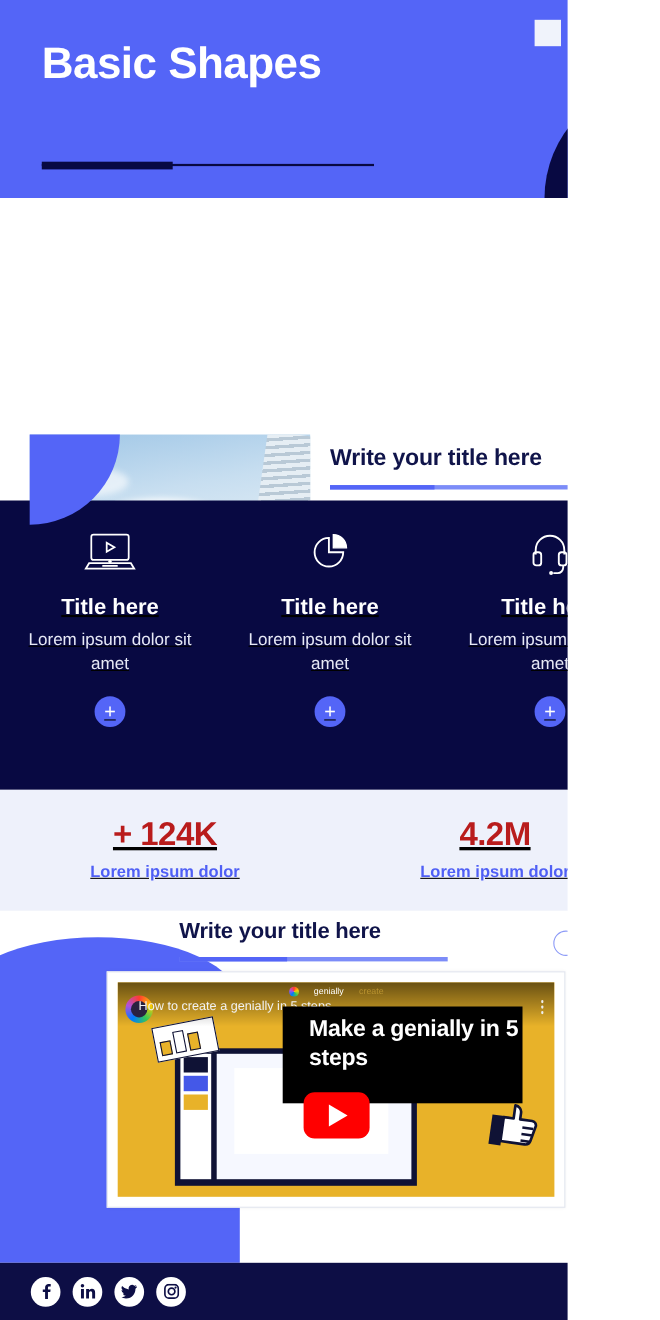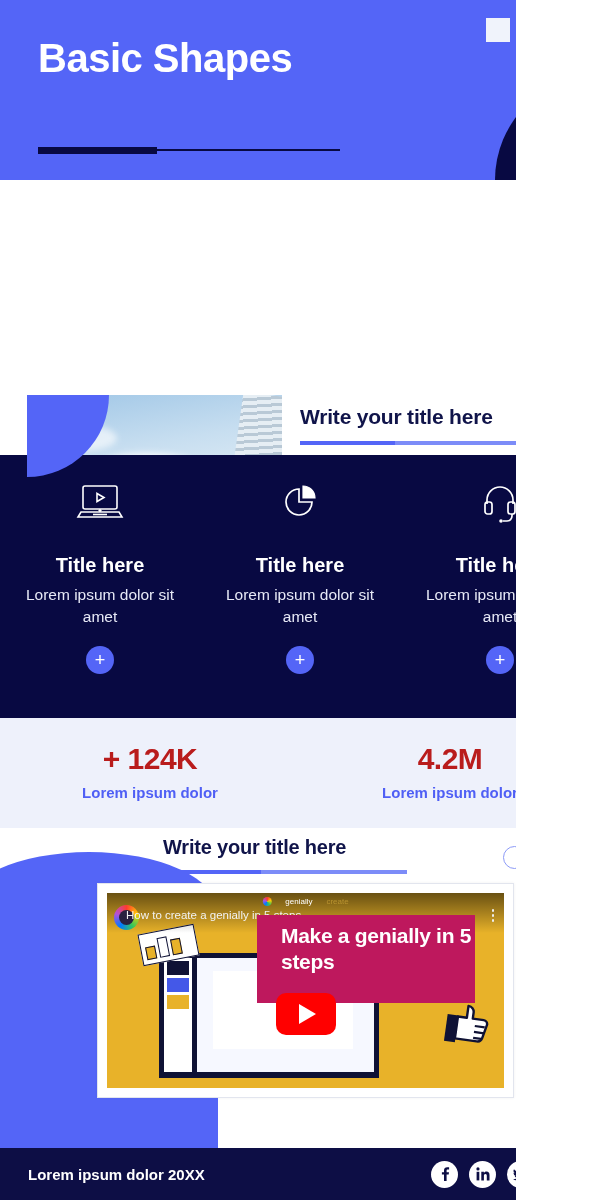--- a/index.html
+++ b/index.html
@@ -3,21 +3,21 @@
 <meta charset="utf-8">
 <style>
   * { margin:0; padding:0; box-sizing:border-box; }
   html,body { width:600px; height:1200px; }
   body {
     font-family:"Liberation Sans", sans-serif;
     background:#ffffff;
     overflow:hidden;
     position:relative;
   }
-  .page { position:relative; width:516px; height:1200px; overflow:hidden; background:#fff; }
+  .page { position:relative; width:516px; height:1200px; overflow:hidden; background:#fff;text-decoration:underline; }
 
   
   .header {
     position:relative;
     width:600px; height:180px;
     background:#5465f7;
     overflow:hidden;
   }
   .hdr-corner {
     position:absolute;
@@ -112,21 +112,21 @@
 
   
   .sec-dark {
     position:relative; width:600px; height:263px;
     background:#080942;
     display:flex; justify-content:space-around; align-items:flex-start;
     padding-top:24px;
   }
   .dcol { width:175px; text-align:center; color:#ffffff; }
   .dicon { height:46px; display:flex; align-items:center; justify-content:center; }
-  .dtitle { margin-top:29px; font-size:20px; font-weight:bold; color:#ffffff; }
+  .dtitle { margin-top:16px; font-size:20px; font-weight:bold; color:#ffffff; }
   .dtext { margin-top:7px; font-size:15.5px; line-height:22px; color:#e7e9f6; font-weight:300; }
   .dplus {
     margin:18px auto 0;
     width:28px; height:28px; border-radius:50%;
     background:#5465f7; color:#fff;
     display:flex; align-items:center; justify-content:center;
     font-size:18px; line-height:1; font-weight:400; cursor:pointer;
   }
 
   
@@ -213,21 +213,21 @@
     background:#0f1235; z-index:4;
   }
   .screen-side { position:absolute; left:5px; top:5px; width:28px; height:114px; background:#ffffff; }
   .ss-a { position:absolute; left:3px; top:3px; width:22px; height:14px; background:#0f1235; }
   .ss-b { position:absolute; left:3px; top:20px; width:22px; height:14px; background:#4458e8; }
   .ss-c { position:absolute; left:3px; top:37px; width:22px; height:14px; background:#e8b229; }
   .screen-main { position:absolute; left:38px; top:5px; width:177px; height:114px; background:#f6f8ff; }
   .screen-doc { position:absolute; left:16px; top:13px; width:140px; height:78px; background:#ffffff; }
   .overlay-box {
     position:absolute; left:150px; top:22px; width:218px; height:88px;
-    background:#be185d; z-index:8;
+    background:#000000; z-index:8;
     color:#ffffff; font-weight:bold; font-size:21px; line-height:26px;
     padding:8px 0 0 24px; letter-spacing:-.3px;
   }
   .play-btn {
     position:absolute; left:50%; top:62%; transform:translate(-50%,-50%);
     width:60px; height:42px; border-radius:10px; background:#ff0000;
     z-index:9; display:flex; align-items:center; justify-content:center; cursor:pointer;
   }
   .play-tri { width:0; height:0; border-left:17px solid #ffffff; border-top:10px solid transparent; border-bottom:10px solid transparent; margin-left:4px; }
   .thumb-icon { position:absolute; right:13px; bottom:38px; z-index:9; transform:rotate(8deg); }
@@ -427,21 +427,20 @@
         </div>
 
         <div class="play-btn">
           <div class="play-tri"></div>
         </div>
       </div>
     </div>
   </div>
 
   <div class="footer">
-    <div class="foot-text">Lorem ipsum dolor 20XX</div>
     <div class="foot-socials">
 
       <div class="soc">
         <svg width="14" height="14" viewBox="0 0 14 14">
           <path d="M8.6 14V7.6h2.1l.3-2.4H8.6V3.7c0-.7.2-1.2 1.2-1.2h1.3V.3C10.8.2 10 .2 9.2.2 7.3.2 6 1.3 6 3.4v1.8H3.9v2.4H6V14z" fill="#0d0e45"></path>
         </svg>
       </div>
 
       <div class="soc">
         <svg width="14" height="14" viewBox="0 0 14 14">

